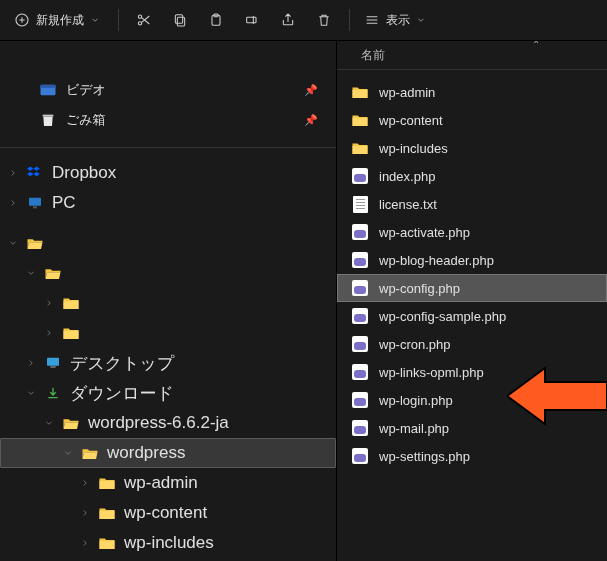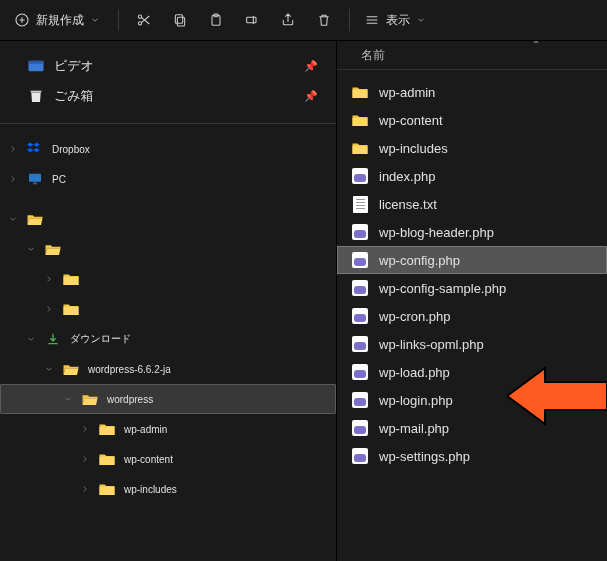--- a/index.html
+++ b/index.html
@@ -11,26 +11,26 @@
   .tbtn.text{padding:0 8px 0 4px;gap:6px;font-size:12px;}
   .tbtn.text span{white-space:nowrap;}
   .sep{width:1px;height:22px;background:#3a3a3a;margin:0 4px;}
   
   .main{flex:1;display:flex;overflow:hidden;}
   .leftpane{width:336px;overflow:hidden;position:relative;}
   .divider{width:1px;background:#000;}
   .rightpane{flex:1;overflow:hidden;position:relative;}
   
   .tree{padding-top:10px;}
-  .quick{padding:0 0 8px 0;}
+  .quick{padding:0 0 8px 12px;margin-top:24px;}
   .qitem{display:flex;align-items:center;height:30px;font-size:13px;position:relative;}
   .qitem .icon{width:20px;height:20px;margin:0 8px 0 26px;display:flex;align-items:center;justify-content:center;}
   .pin{position:absolute;right:18px;color:#888;font-size:11px;}
   .hr{height:1px;background:#333;margin:4px 0 10px 0;}
-  .tnode{display:flex;align-items:center;height:30px;font-size:10px;cursor:pointer;}
+  .tnode{display:flex;align-items:center;height:30px;font-size:17px;cursor:pointer;}
   .tnode.selected{background:#383838;border:1px solid #5a5a5a;border-radius:1px;height:28px;}
   .chev{width:14px;height:14px;display:flex;align-items:center;justify-content:center;color:#999;flex-shrink:0;}
   .chev svg{width:10px;height:10px;stroke:#888;stroke-width:1.8;fill:none;}
   .spacer{display:inline-block;}
   .ticon{width:18px;height:18px;margin:0 8px 0 6px;display:flex;align-items:center;justify-content:center;flex-shrink:0;}
   .blur{color:transparent;text-shadow:0 0 6px rgba(200,200,200,0.75);}
   .blurbox{width:40px;height:14px;background:rgba(180,180,180,0.25);border-radius:2px;filter:blur(2px);}
   
   .listhdr{height:28px;display:flex;align-items:center;font-size:12px;color:#bbb;padding-left:24px;position:relative;border-bottom:1px solid #333;}
   .caretup{position:absolute;left:50%;top:-2px;transform:translateX(60px);color:#aaa;font-size:10px;}
@@ -229,20 +229,35 @@
                   <path d="M2 6h7l2 2h11v12H2z" fill="#f5c542"></path>
                   <rect x="2" y="9" width="20" height="11" fill="#ffd766"></rect>
                 </svg>
               </span>
               <span class="blur"><span class="blurbox" style="width:60px"></span></span>
             </div>
             <div class="tnode">
               <span class="spacer" style="width:24px"></span>
               <span class="chev">
                 <svg viewBox="0 0 24 24">
+                  <path d="M9 6l6 6-6 6"></path>
+                </svg>
+              </span>
+              <span class="ticon">
+                <svg width="16" height="16" viewBox="0 0 24 24">
+                  <rect x="3" y="4" width="18" height="12" rx="1" fill="#36a0da"></rect>
+                  <rect x="8" y="17" width="8" height="2" fill="#888"></rect>
+                </svg>
+              </span>
+              <span>デスクトップ</span>
+            </div>
+            <div class="tnode">
+              <span class="spacer" style="width:24px"></span>
+              <span class="chev">
+                <svg viewBox="0 0 24 24">
                   <path d="M6 9l6 6 6-6"></path>
                 </svg>
               </span>
               <span class="ticon">
                 <svg width="16" height="16" viewBox="0 0 24 24" fill="none" stroke="#4caf50" stroke-width="2">
                   <path d="M12 4v10M8 11l4 4 4-4M5 19h14"></path>
                 </svg>
               </span>
               <span>ダウンロード</span>
             </div>
@@ -369,20 +384,26 @@
           <div class="fitem">
             <span class="ficon">
               <span class="txt-ic"></span>
             </span>
             <span>license.txt</span>
           </div>
           <div class="fitem">
             <span class="ficon">
               <span class="php-ic"></span>
             </span>
+            <span>wp-activate.php</span>
+          </div>
+          <div class="fitem">
+            <span class="ficon">
+              <span class="php-ic"></span>
+            </span>
             <span>wp-blog-header.php</span>
           </div>
           <div class="fitem selected">
             <span class="ficon">
               <span class="php-ic"></span>
             </span>
             <span>wp-config.php</span>
           </div>
           <div class="fitem">
             <span class="ficon">
@@ -394,26 +415,20 @@
             <span class="ficon">
               <span class="php-ic"></span>
             </span>
             <span>wp-cron.php</span>
           </div>
           <div class="fitem">
             <span class="ficon">
               <span class="php-ic"></span>
             </span>
             <span>wp-links-opml.php</span>
-          </div>
-          <div class="fitem">
-            <span class="ficon">
-              <span class="php-ic"></span>
-            </span>
-            <span>wp-load.php</span>
           </div>
           <div class="fitem">
             <span class="ficon">
               <span class="php-ic"></span>
             </span>
             <span>wp-login.php</span>
           </div>
           <div class="fitem">
             <span class="ficon">
               <span class="php-ic"></span>

